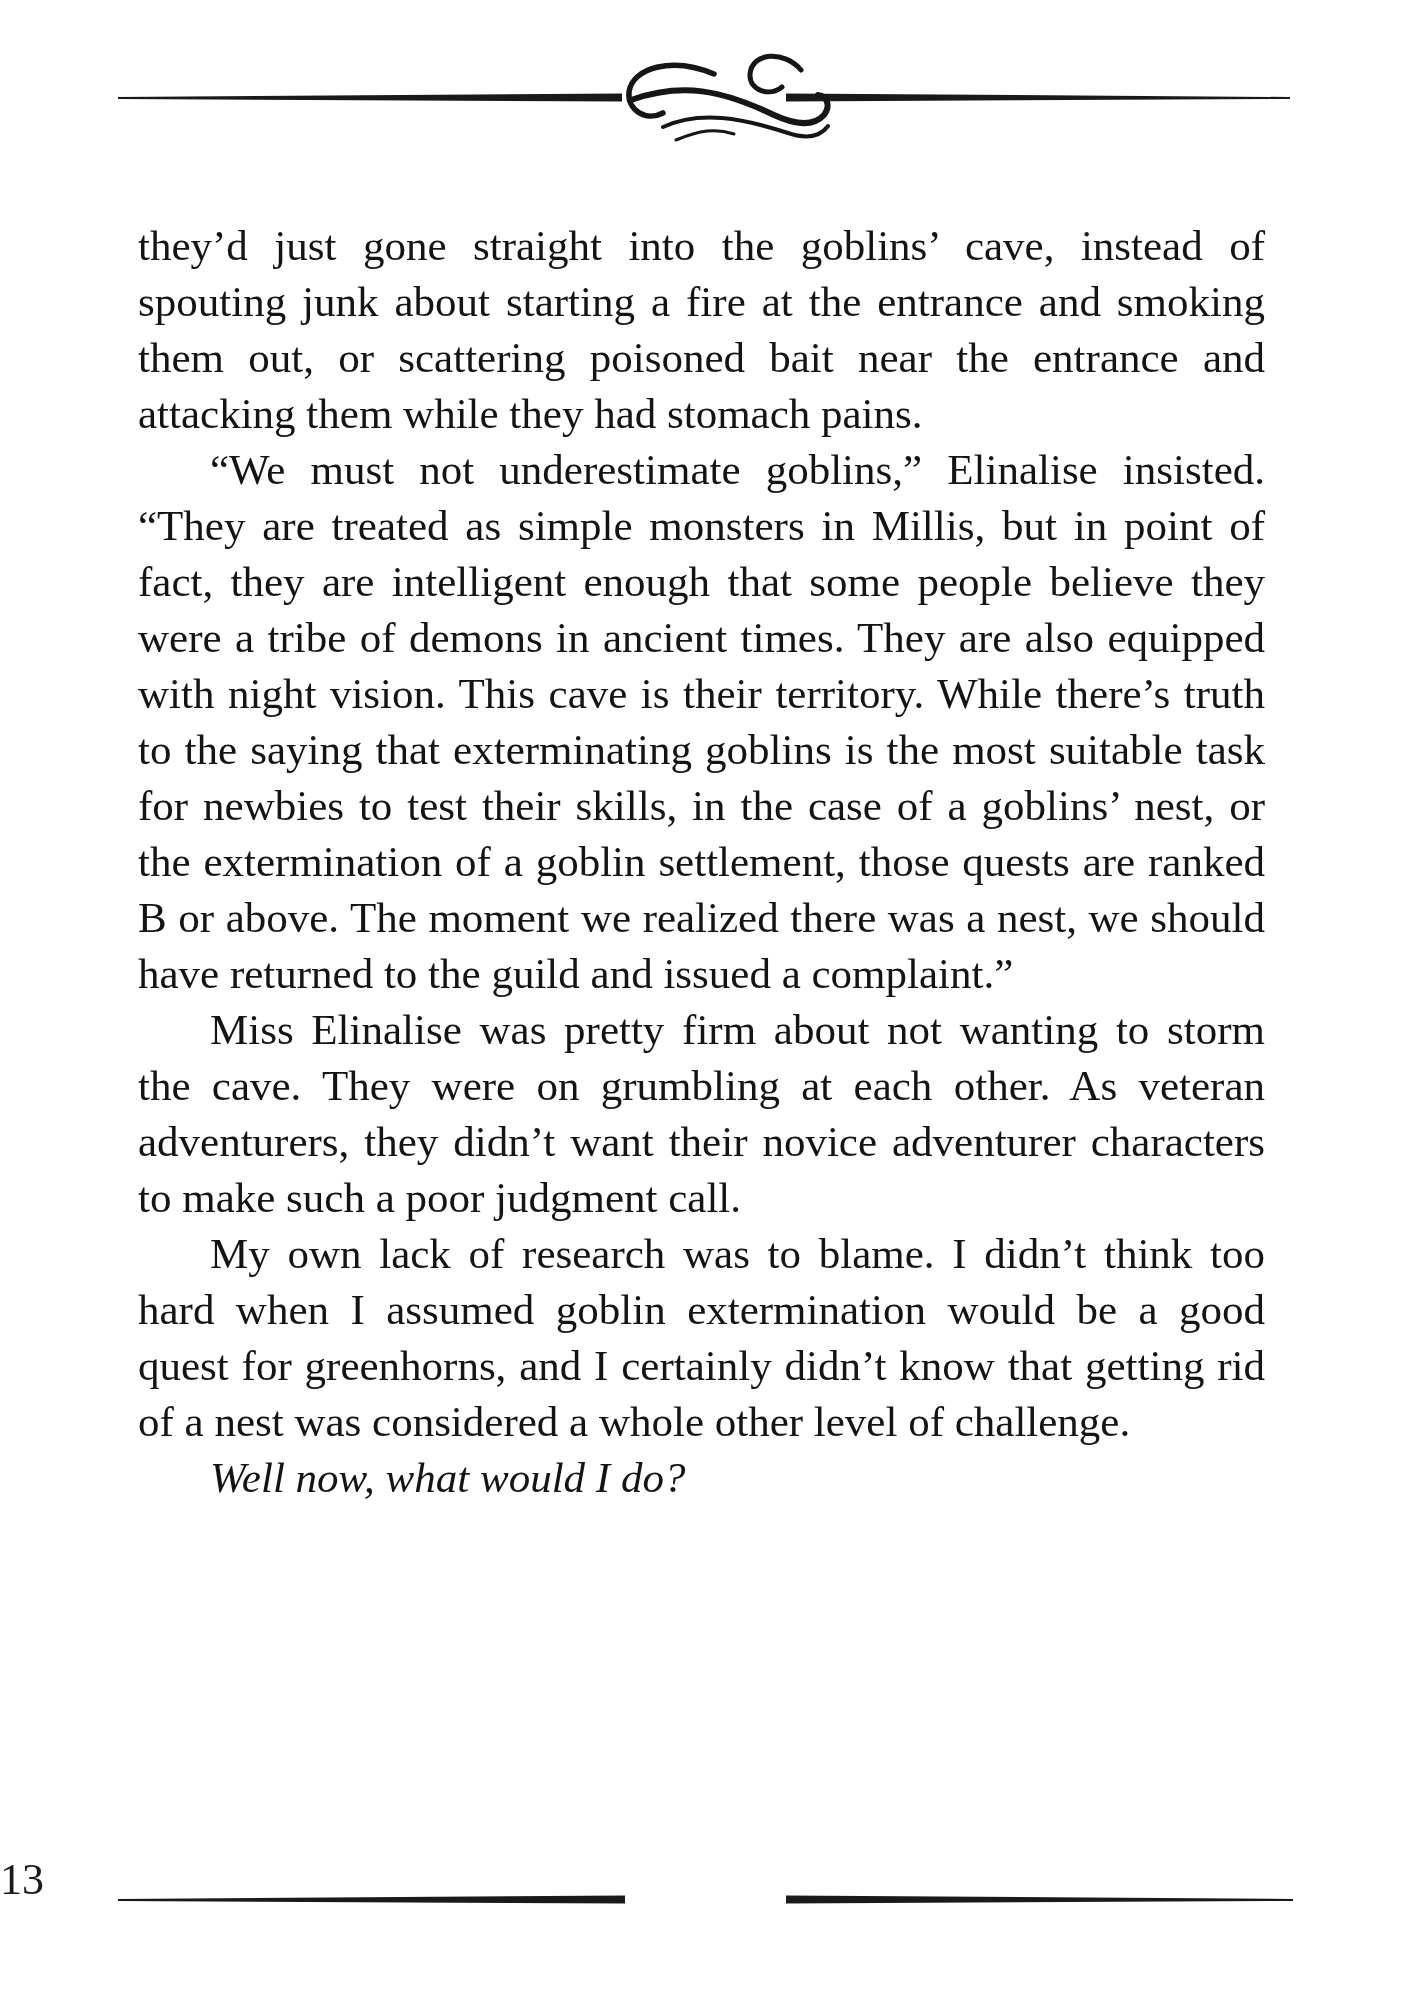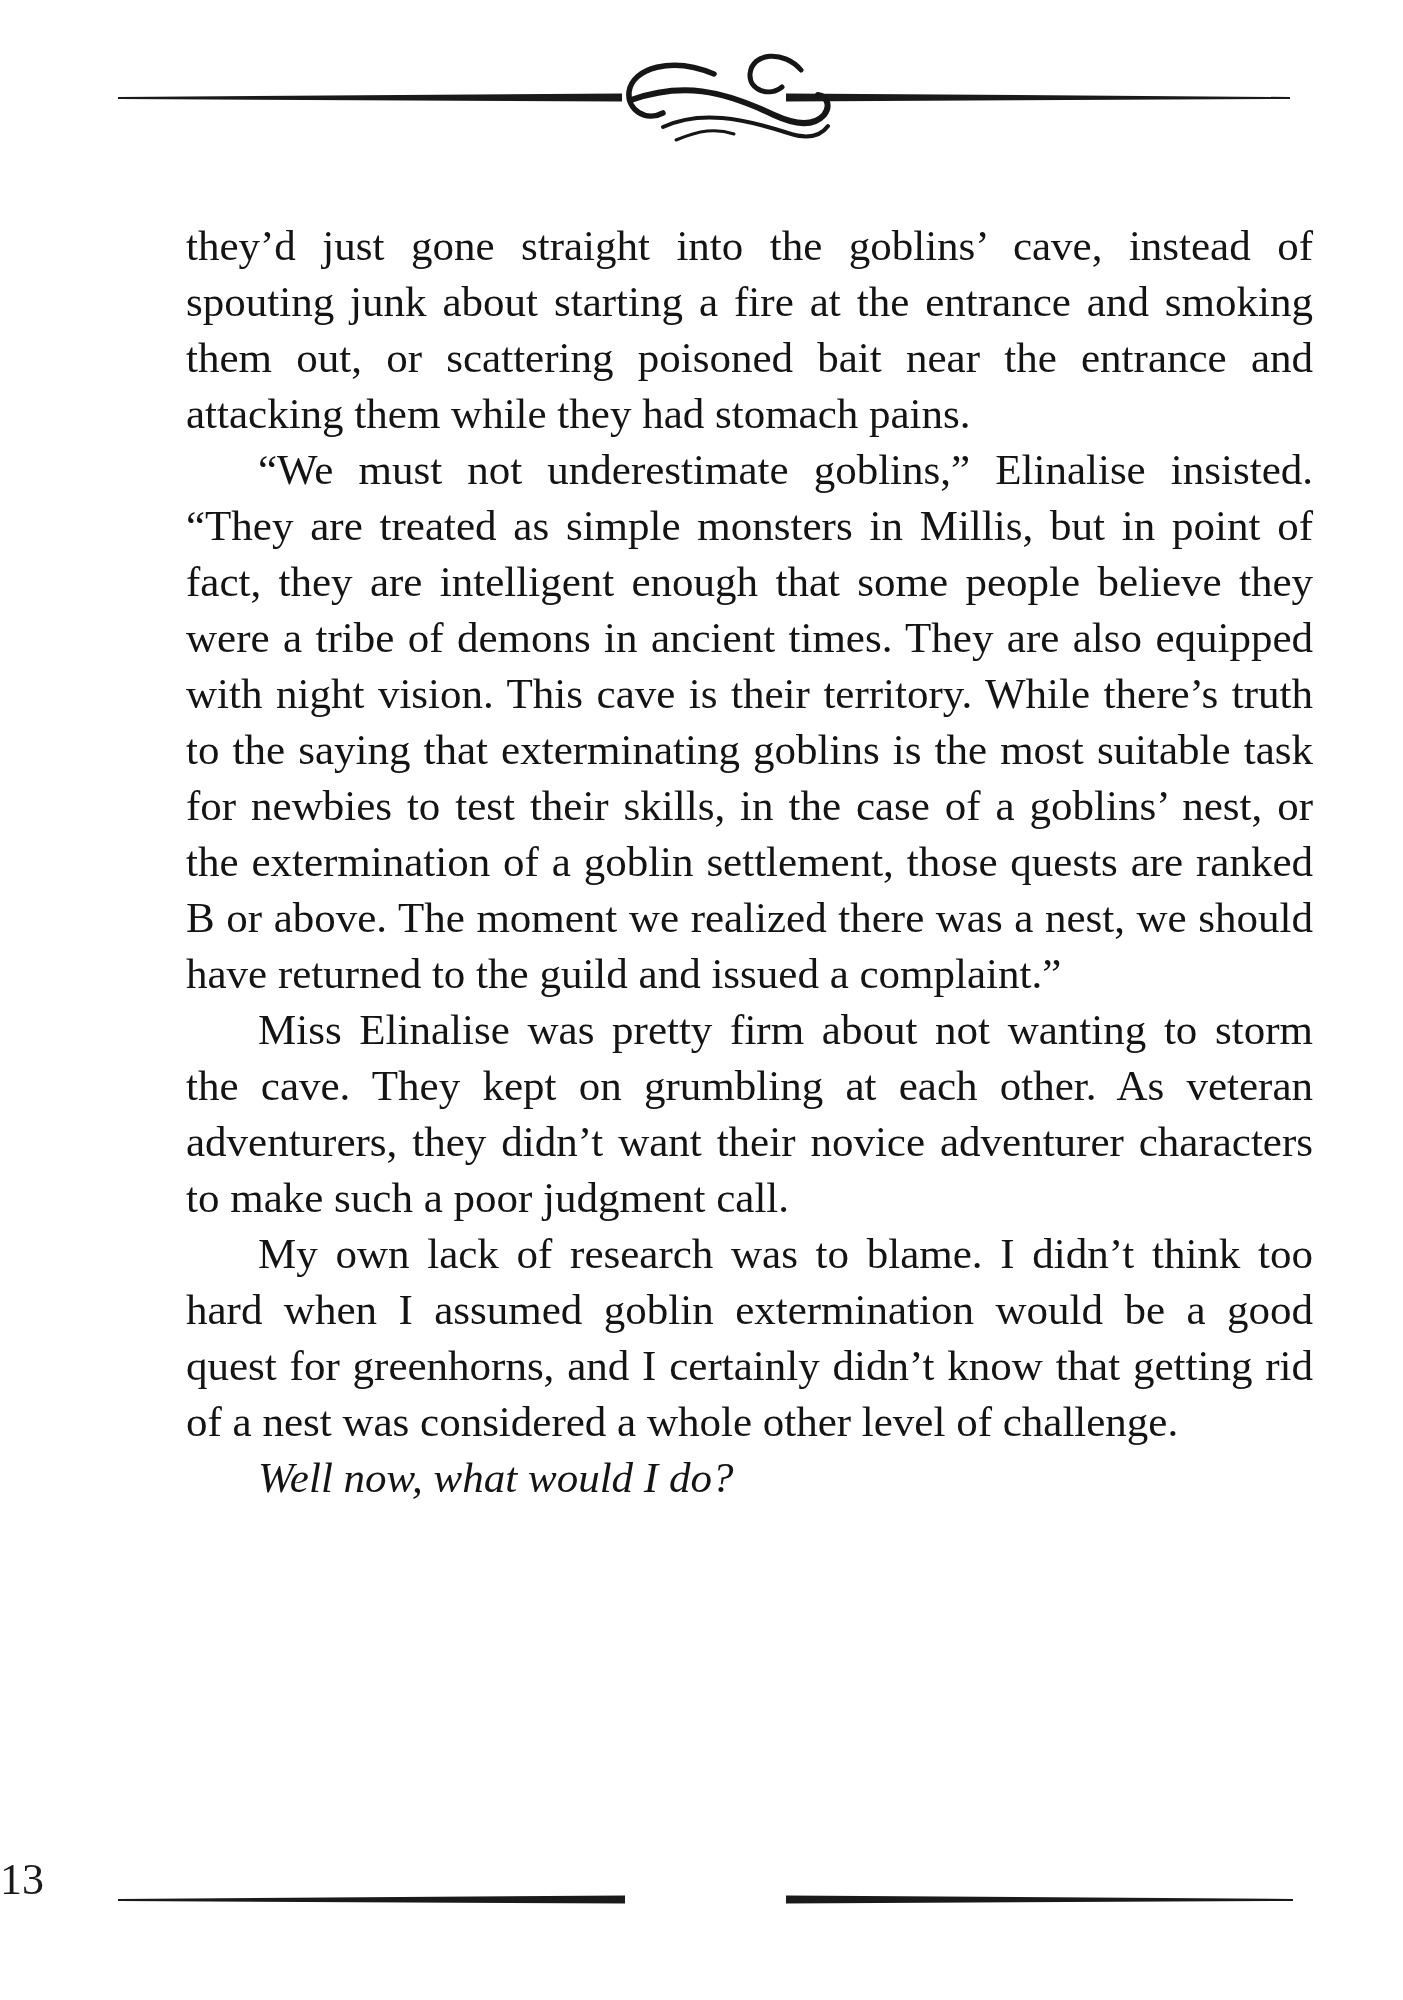--- a/index.html
+++ b/index.html
@@ -21,21 +21,20 @@
   }
   .text-block{
     position:absolute;
     top:218px;
     left:138px;
     width:1127px;
     font-size:43px;
     line-height:56px;
     text-align:justify;
     color:#141414;
-    margin-left:48px;
   }
   .text-block p{margin:0;padding:0;}
   .text-block p.indent{text-indent:72px;}
   .text-block p.italic{font-style:italic;}
   .footer{
     position:absolute;
     top:1850px;
     left:0;
     width:1403px;
     height:90px;
@@ -79,21 +78,21 @@
 
       <path d="M 663 97 C 700 80, 742 88, 788 103 C 806 109, 820 107, 828 96" stroke-width="4"></path>
 
       <path d="M 676 110 C 700 100, 716 98, 734 104" stroke-width="3"></path>
     </g>
   </svg>
 
   <div class="text-block">
     <p>they’d just gone straight into the goblins’ cave, instead of spouting junk about starting a fire at the entrance and smoking them out, or scattering poisoned bait near the entrance and attacking them while they had stomach pains.</p>
     <p class="indent">“We must not underestimate goblins,” Elinalise insisted. “They are treated as simple monsters in Millis, but in point of fact, they are intelligent enough that some people believe they were a tribe of demons in ancient times. They are also equipped with night vision. This cave is their territory. While there’s truth to the saying that exterminating goblins is the most suitable task for newbies to test their skills, in the case of a goblins’ nest, or the extermination of a goblin settlement, those quests are ranked B or above. The moment we realized there was a nest, we should have returned to the guild and issued a complaint.”</p>
-    <p class="indent">Miss Elinalise was pretty firm about not wanting to storm the cave. They kept on grumbling at each other. As veteran adventurers, they didn’t want their novice adventurer characters to make such a poor judgment call.</p>
+    <p class="indent">Miss Elinalise was pretty firm about not wanting to storm the cave. They were on grumbling at each other. As veteran adventurers, they didn’t want their novice adventurer characters to make such a poor judgment call.</p>
     <p class="indent">My own lack of research was to blame. I didn’t think too hard when I assumed goblin extermination would be a good quest for greenhorns, and I certainly didn’t know that getting rid of a nest was considered a whole other level of challenge.</p>
     <p class="indent italic">Well now, what would I do?</p>
   </div>
 
   <div class="footer">
     <svg class="footer-rules" viewBox="0 0 1403 90" aria-hidden="true">
 
       <polygon points="118,49 625,45.5 625,53.5 118,51" fill="#1a1a1a"></polygon>
 
       <polygon points="786,45.5 1293,49 1293,51 786,53.5" fill="#1a1a1a"></polygon>

